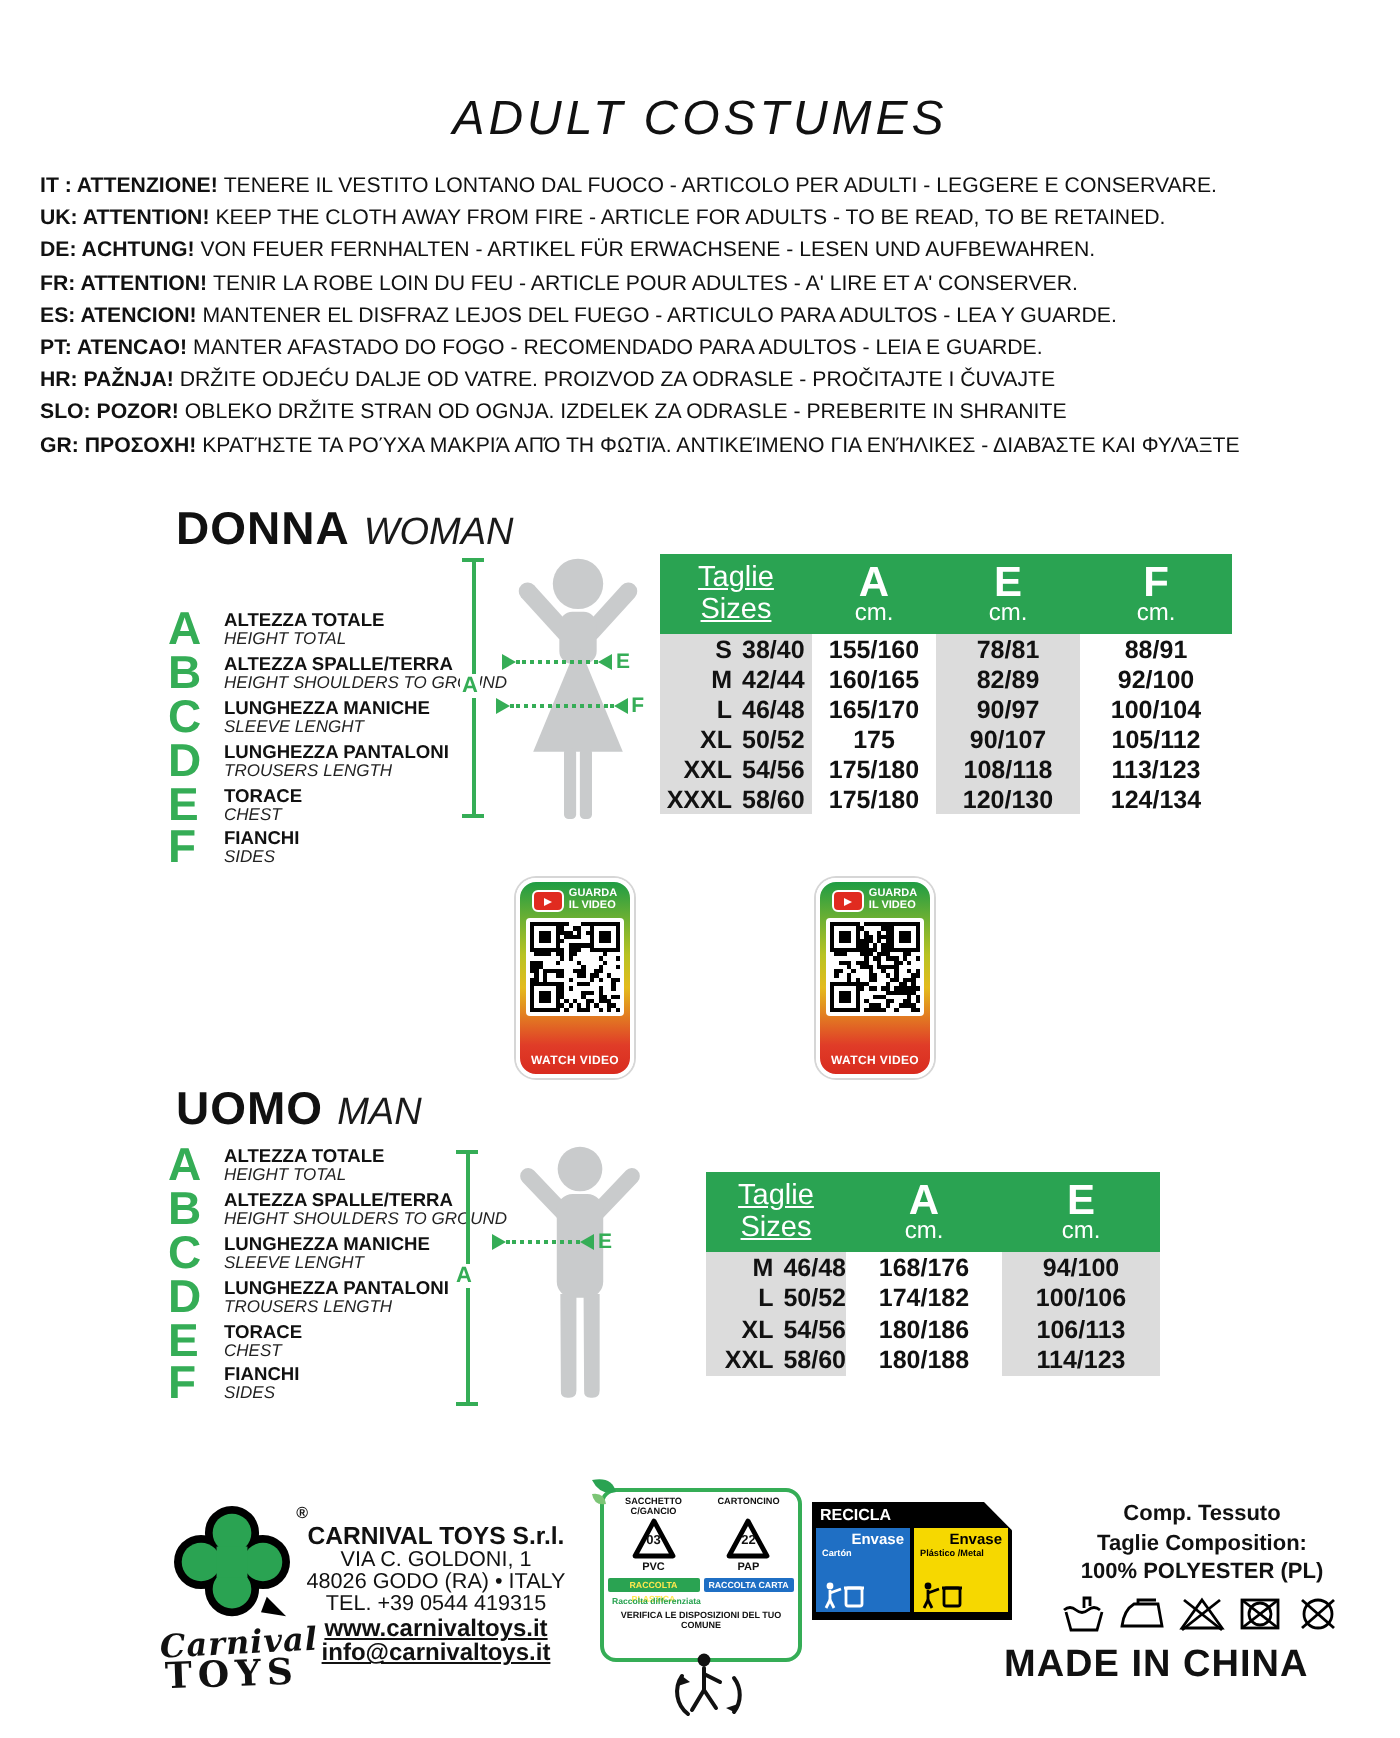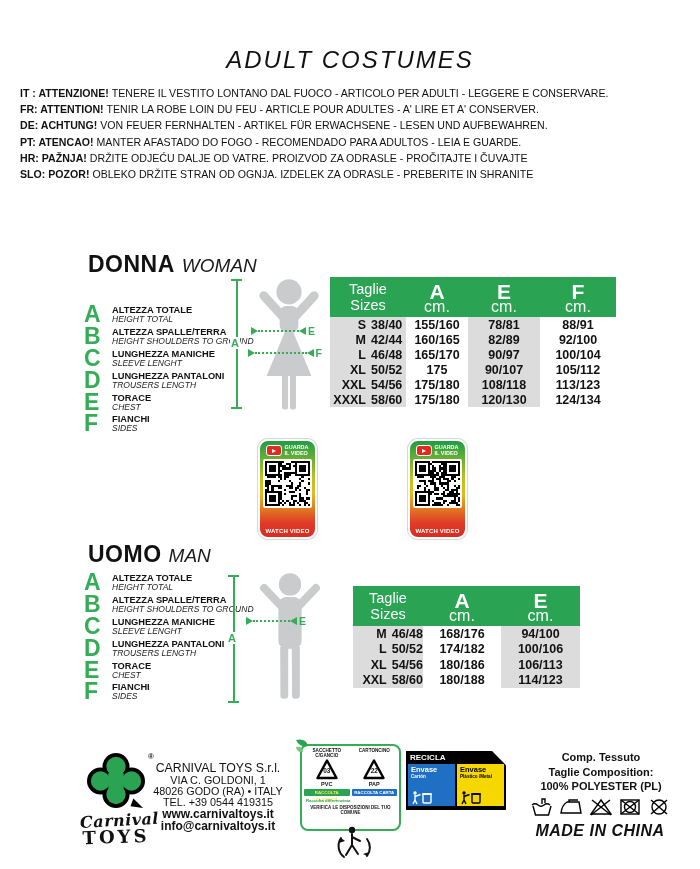--- a/index.html
+++ b/index.html
@@ -51,24 +51,24 @@
     color:var(--green2);font-weight:bold;font-size:11px;padding:0 1px;}
   .dim-h{position:absolute;display:flex;align-items:center;height:10px;}
   .dim-h .tri-l{width:0;height:0;border-top:4px solid transparent;border-bottom:4px solid transparent;border-left:7px solid var(--green2);}
   .dim-h .tri-r{width:0;height:0;border-top:4px solid transparent;border-bottom:4px solid transparent;border-right:7px solid var(--green2);}
   .dim-h .dots{flex:1;border-top:2px dotted var(--green2);}
   .dim-h .dim-label{margin-left:2px;color:var(--green2);font-weight:bold;font-size:10.5px;}
 
   
   .size-table{position:absolute;}
   .st-head{display:grid;background:var(--green);color:#fff;align-items:center;height:40px;}
-  .st-h0{text-align:center;font-size:14.5px;line-height:16px;}
+  .st-h0{text-align:center;font-size:14.5px;line-height:16px;text-decoration:underline;}
   .st-hc{text-align:center;}
   .st-letter{font-size:21px;font-weight:bold;line-height:19px;}
-  .st-unit{font-size:16px;line-height:11px;}
+  .st-unit{font-size:12px;line-height:11px;}
   .st-row{display:grid;align-items:center;}
   .st-size{display:flex;align-items:center;height:100%;}
   .st-abbr{width:36px;text-align:right;font-weight:bold;font-size:12.5px;}
   .st-euro{margin-left:5px;font-size:12.5px;font-weight:bold;}
   .st-val{text-align:left;font-size:12.5px;font-weight:bold;height:100%;display:flex;align-items:center;justify-content:center;}
   .shade{background:var(--cellgray);}
   #woman-table .st-row{height:15px;}
   #man-table .st-row{height:15.5px;}
 
   
@@ -86,23 +86,23 @@
   .qr-bottom{margin-top:auto;font-size:6px;font-weight:bold;color:#fff;letter-spacing:.2px;}
 
   
   .logo{position:absolute;left:80px;top:752px;width:72px;text-align:center;}
   .logo .reg{position:absolute;right:-2px;top:0;font-size:8px;font-weight:bold;}
   .logo-script{font-family:"DejaVu Serif",serif;font-style:italic;font-weight:bold;
     font-size:16px;line-height:14px;letter-spacing:.5px;transform:rotate(-3deg);}
   .logo-toys{font-family:"DejaVu Serif",serif;font-weight:bold;font-size:18px;line-height:17px;letter-spacing:3px;transform:rotate(-2deg);}
 
   .company{position:absolute;left:150px;top:762px;width:136px;text-align:center;}
-  .company .c-name{font-size:12.3px;font-weight:normal;line-height:12.5px;}
+  .company .c-name{font-size:12.3px;font-weight:bold;line-height:12.5px;}
   .company .c-line{font-size:10.8px;line-height:11.3px;}
-  .company .c-bold{font-size:12px;font-weight:bold;line-height:12px;}
+  .company .c-bold{font-size:12px;font-weight:bold;line-height:12px;text-decoration:underline;}
 
   .it-box{position:absolute;left:300px;top:744px;width:101px;height:87px;
     border:2px solid var(--green2);border-radius:8px;background:#fff;padding:2px 2px 1px;}
   .leaf{position:absolute;left:-8px;top:-8px;}
   .it-grid{display:grid;grid-template-columns:1fr 1fr;column-gap:2px;text-align:center;}
   .it-title{font-size:4.6px;font-weight:bold;line-height:5px;height:10px;}
   .tri-wrap{position:relative;height:23px;display:flex;justify-content:center;}
   .tri-code{position:absolute;top:9px;left:0;right:0;text-align:center;font-size:6.5px;font-weight:bold;}
   .it-mat{font-size:5.5px;font-weight:bold;line-height:6px;}
   .it-bar{font-size:4.4px;font-weight:bold;line-height:7px;height:7px;margin-top:2px;border-radius:1px;}
@@ -111,50 +111,53 @@
   .it-note1{font-size:4.3px;font-weight:bold;color:var(--green);margin-top:2px;text-align:left;padding-left:2px;}
   .it-note2{font-size:4.5px;font-weight:bold;margin-top:2px;text-align:center;}
 
   .es-box{position:absolute;left:406px;top:751px;width:100px;height:59px;background:#000;
     clip-path:polygon(0 0,86% 0,100% 24%,100% 100%,0 100%);padding:2px;}
   .es-title{color:#fff;font-size:8px;font-weight:bold;height:11px;line-height:10px;padding-left:2px;}
   .es-panels{display:flex;height:42px;gap:2px;}
   .es-panel{flex:1;padding:2px 3px 1px;display:flex;flex-direction:column;}
   .es-blue{background:var(--blue);color:#fff;}
   .es-yellow{background:var(--yellow);color:#000;}
-  .es-p-title{font-size:7.5px;font-weight:bold;line-height:7.5px;}
+  .es-p-title{font-size:7.5px;font-weight:bold;line-height:7.5px;text-align:right;}
   .es-p-sub{font-size:4.6px;font-weight:bold;line-height:5px;}
   .es-panel svg{margin-top:auto;}
 
   .triman{position:absolute;left:336px;top:823px;}
   .fr-box{position:absolute;left:378px;top:819px;width:88px;height:45px;border:2.5px solid var(--orange);
     border-radius:8px;background:#fff;display:flex;align-items:center;gap:4px;padding:2px 4px 7px;}
   .fr-text{font-size:11.5px;font-weight:bold;line-height:11px;white-space:nowrap;}
   .fr-caption{position:absolute;bottom:1px;left:0;right:0;text-align:center;font-size:4.2px;color:#333;}
 
   .comp{position:absolute;left:505px;top:750px;width:192px;text-align:center;}
   .comp-line{font-size:11px;font-weight:bold;line-height:14.5px;}
   .care-row{display:flex;justify-content:center;gap:3px;margin-top:3px;}
-  .made-in{position:absolute;left:502px;top:822px;width:196px;text-align:center;
-    font-size:16px;font-weight:bold;font-style:italic;letter-spacing:.5px;}
+  .made-in{position:absolute;left:502px;top:822px;width:196px;
+    font-size:19px;font-weight:bold;letter-spacing:.5px;}
 </style>
 </head>
 <body>
 
 <div class="page">
 
   <div class="main-subtitle">ADULT COSTUMES</div>
 
   <div class="warnings" id="warnings">
       <div class="warning-line"><span class="wb">IT : ATTENZIONE! </span><span>TENERE IL VESTITO LONTANO DAL FUOCO - ARTICOLO PER ADULTI - LEGGERE E CONSERVARE.</span></div>
+      <div class="warning-line"><span class="wb">UK: ATTENTION! </span><span>KEEP THE CLOTH AWAY FROM FIRE - ARTICLE FOR ADULTS - TO BE READ, TO BE RETAINED.</span></div>
+      <div class="warning-line"><span class="wb">DE: ACHTUNG! </span><span>VON FEUER FERNHALTEN - ARTIKEL FÜR ERWACHSENE - LESEN UND AUFBEWAHREN.</span></div>
       <div class="warning-line"><span class="wb">FR: ATTENTION! </span><span>TENIR LA ROBE LOIN DU FEU - ARTICLE POUR ADULTES - A' LIRE ET A' CONSERVER.</span></div>
-      <div class="warning-line"><span class="wb">DE: ACHTUNG! </span><span>VON FEUER FERNHALTEN - ARTIKEL FÜR ERWACHSENE - LESEN UND AUFBEWAHREN.</span></div>
+      <div class="warning-line"><span class="wb">ES: ATENCION! </span><span>MANTENER EL DISFRAZ LEJOS DEL FUEGO - ARTICULO PARA ADULTOS - LEA Y GUARDE.</span></div>
       <div class="warning-line"><span class="wb">PT: ATENCAO! </span><span>MANTER AFASTADO DO FOGO - RECOMENDADO PARA ADULTOS - LEIA E GUARDE.</span></div>
       <div class="warning-line"><span class="wb">HR: PAŽNJA! </span><span>DRŽITE ODJEĆU DALJE OD VATRE. PROIZVOD ZA ODRASLE - PROČITAJTE I ČUVAJTE</span></div>
       <div class="warning-line"><span class="wb">SLO: POZOR! </span><span>OBLEKO DRŽITE STRAN OD OGNJA. IZDELEK ZA ODRASLE - PREBERITE IN SHRANITE</span></div>
+      <div class="warning-line"><span class="wb">GR: ΠΡΟΣΟΧΗ! </span><span>ΚΡΑΤΉΣΤΕ ΤΑ ΡΟΎΧΑ ΜΑΚΡΙΆ ΑΠΌ ΤΗ ΦΩΤΙΆ. ΑΝΤΙΚΕΊΜΕΝΟ ΓΙΑ ΕΝΉΛΙΚΕΣ - ΔΙΑΒΆΣΤΕ ΚΑΙ ΦΥΛΆΞΤΕ</span></div>
     </div>
 
   <div class="sec-head" style="left:88px;top:251px;">
     <span class="sec-title">DONNA</span>
     <span class="sec-sub">WOMAN</span>
   </div>
   <div class="legend" id="donna-legend" style="left:84px;top:304px;">
       <div class="legend-item">
         <div class="legend-letter">A</div>
         <div class="legend-text">

